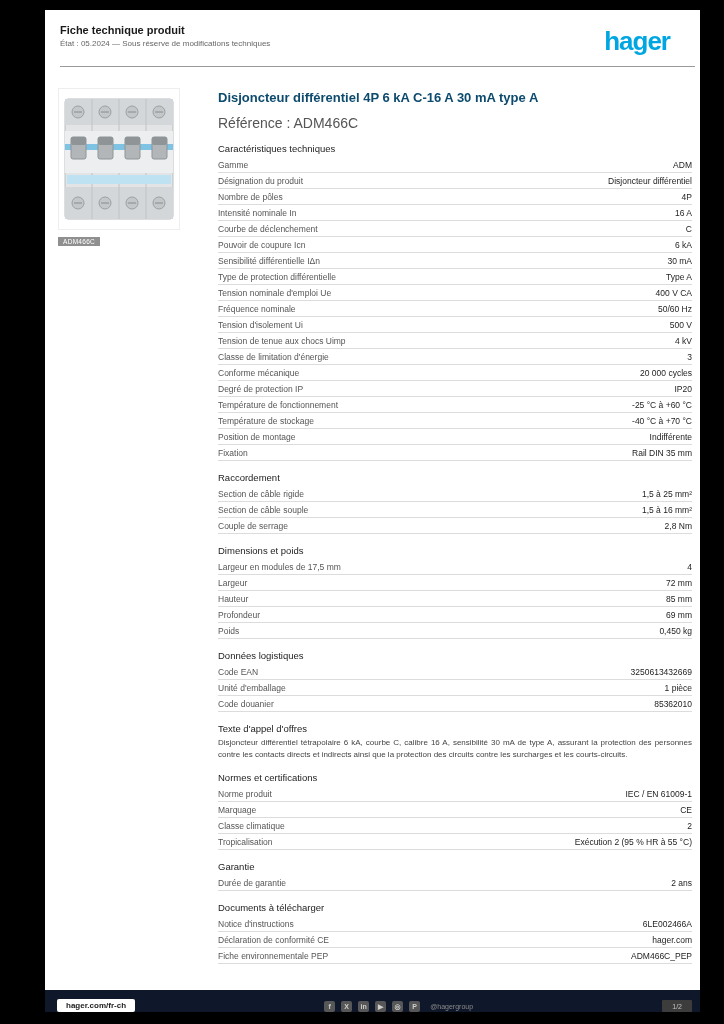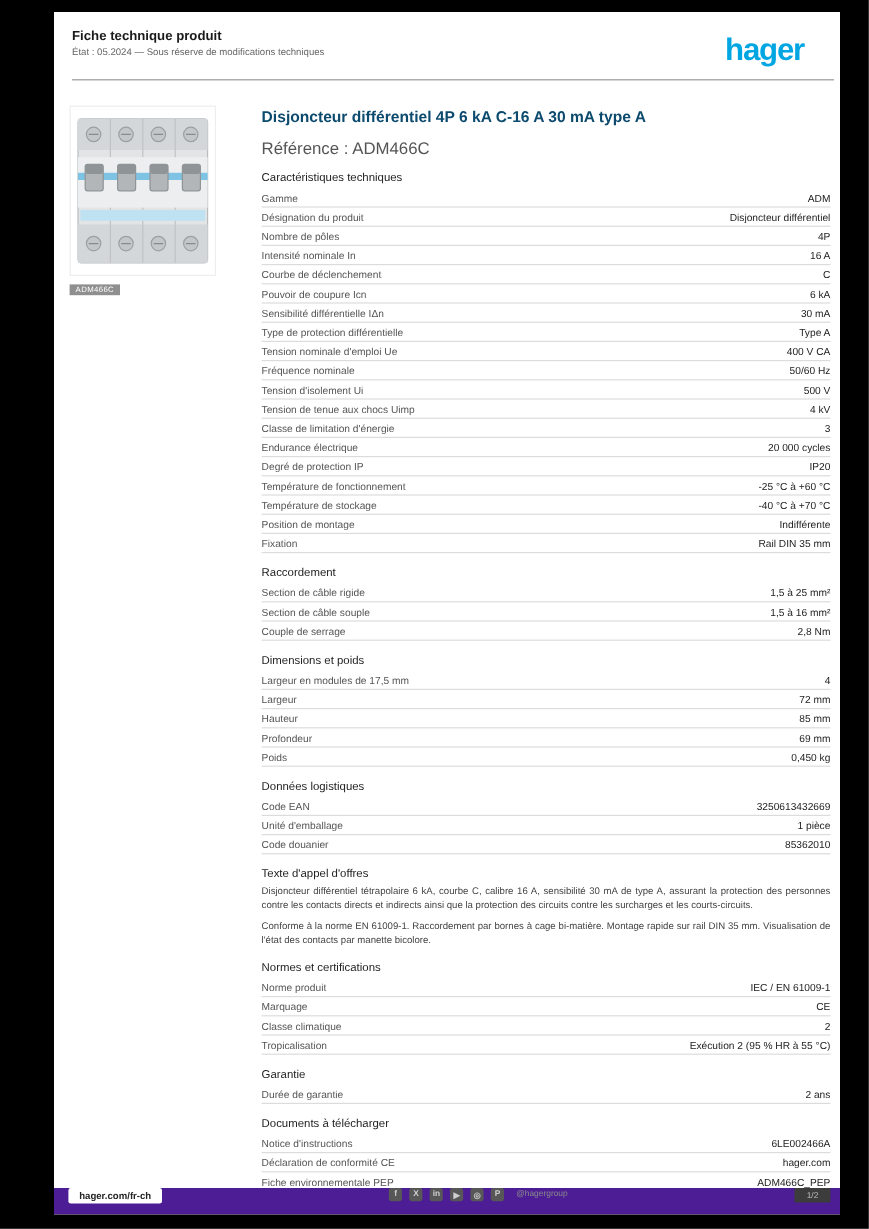--- a/index.html
+++ b/index.html
@@ -53,22 +53,22 @@
     display:flex; justify-content:space-between; align-items:baseline;
     border-bottom:1px solid #dcdcdc;
     padding:2.5px 0;
   }
   .spec-label { font-size:8.5px; color:#555; padding-right:12px; }
   .spec-value { font-size:8.5px; color:#1d1d1d; text-align:right; white-space:nowrap; }
   .spec-para { font-size:8px; color:#444; line-height:1.5; margin:3px 0 5px 0; text-align:justify; }
   
   .footer {
     position:absolute; left:0; right:0; bottom:0;
-    height:22px; background:#4c1d95;
-    display:flex; align-items:flex-start;
+    height:22px; background:#0f172a;
+    display:flex; align-items:flex-end;
     padding:0 8px 0 12px;
   }
   .site-pill {
     background:#ffffff; color:#222;
     font-size:8px; font-weight:bold;
     padding:2px 9px; border-radius:2px;
     text-decoration:none;
   }
   .social-wrap { display:flex; gap:6px; align-items:center; margin-left:auto; margin-right:auto; }
   .social-icon {
@@ -196,21 +196,21 @@
           </div>
           <div class="spec-row">
             <span class="spec-label">Tension de tenue aux chocs Uimp</span>
             <span class="spec-value">4 kV</span>
           </div>
           <div class="spec-row">
             <span class="spec-label">Classe de limitation d'énergie</span>
             <span class="spec-value">3</span>
           </div>
           <div class="spec-row">
-            <span class="spec-label">Endurance électrique</span>
+            <span class="spec-label">Conforme mécanique</span>
             <span class="spec-value">20 000 cycles</span>
           </div>
           <div class="spec-row">
             <span class="spec-label">Degré de protection IP</span>
             <span class="spec-value">IP20</span>
           </div>
           <div class="spec-row">
             <span class="spec-label">Température de fonctionnement</span>
             <span class="spec-value">-25 °C à +60 °C</span>
           </div>
@@ -276,21 +276,20 @@
             <span class="spec-value">1 pièce</span>
           </div>
           <div class="spec-row">
             <span class="spec-label">Code douanier</span>
             <span class="spec-value">85362010</span>
           </div>
         </section>
         <section>
           <div class="sec-heading">Texte d'appel d'offres</div>
           <p class="spec-para">Disjoncteur différentiel tétrapolaire 6 kA, courbe C, calibre 16 A, sensibilité 30 mA de type A, assurant la protection des personnes contre les contacts directs et indirects ainsi que la protection des circuits contre les surcharges et les courts-circuits.</p>
-          <p class="spec-para">Conforme à la norme EN 61009-1. Raccordement par bornes à cage bi-matière. Montage rapide sur rail DIN 35 mm. Visualisation de l'état des contacts par manette bicolore.</p>
         </section>
         <section>
           <div class="sec-heading">Normes et certifications</div>
           <div class="spec-row">
             <span class="spec-label">Norme produit</span>
             <span class="spec-value">IEC / EN 61009-1</span>
           </div>
           <div class="spec-row">
             <span class="spec-label">Marquage</span>
             <span class="spec-value">CE</span>

